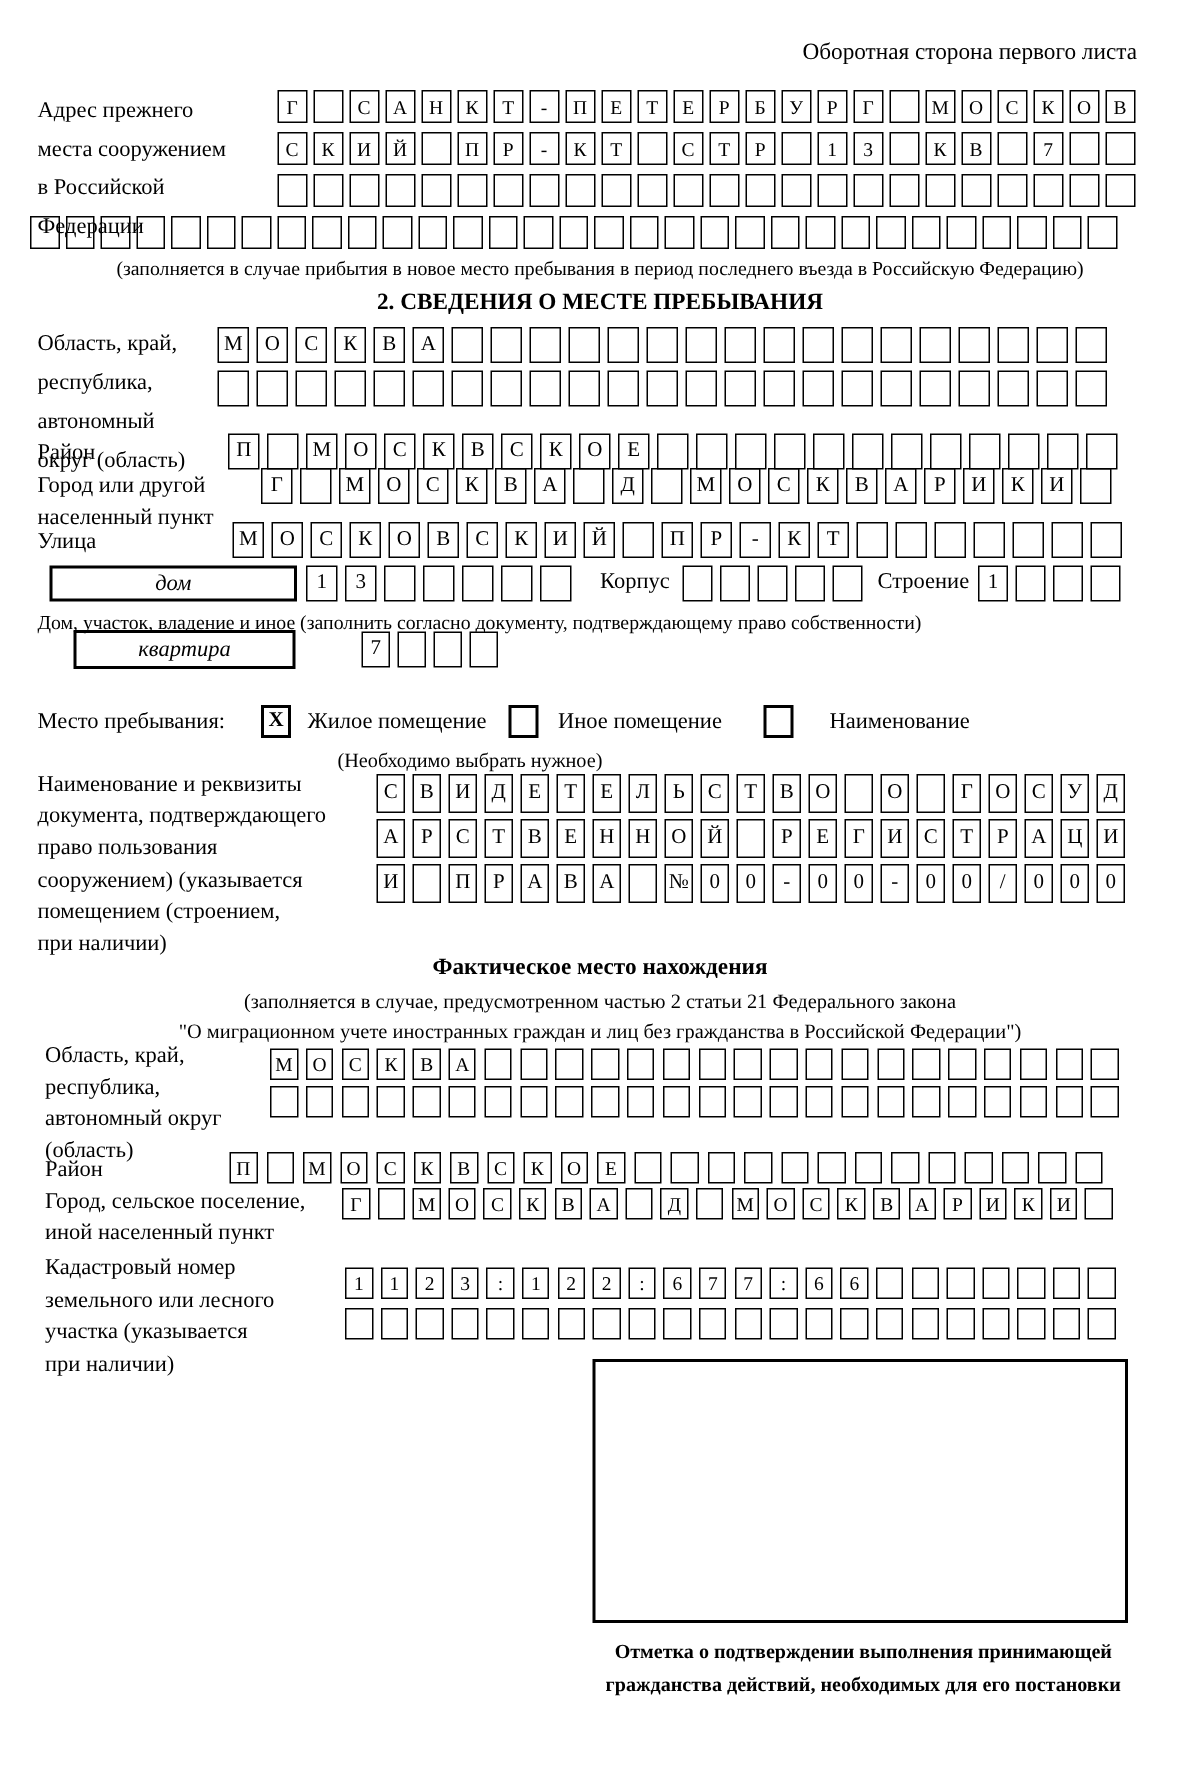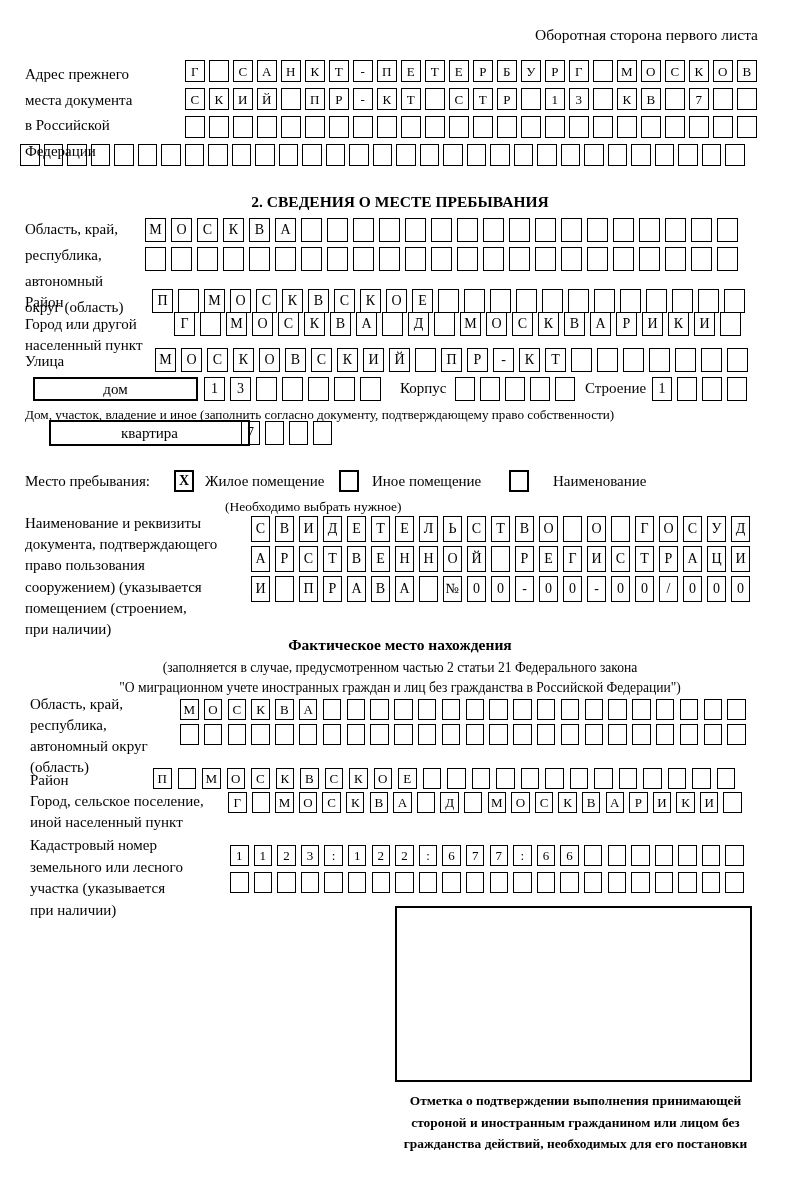--- a/index.html
+++ b/index.html
@@ -9,37 +9,37 @@
   .ln{display:block;}
   .cells{position:absolute;display:flex;}
   .cells .cell{flex:none;width:var(--w,20px);height:var(--h,24px);border:1.7px solid #000;
         box-sizing:border-box;display:flex;align-items:center;justify-content:center;
         font-size:var(--fs,14px);line-height:1;}
   .caption{position:absolute;font-size:13.2px;white-space:nowrap;}
   .center{left:0;width:800px;text-align:center;}
   .bold{font-weight:bold;}
   .title-right{position:absolute;right:42px;top:26px;font-size:15.5px;font-family:Liberation Serif, serif;}
   .longbox{position:absolute;border:2px solid #000;box-sizing:border-box;display:flex;
-        align-items:center;justify-content:center;font-size:15px;}
+        align-items:center;justify-content:center;font-size:15px;font-style:italic;}
   .checkbox{position:absolute;width:20px;height:22px;border:2px solid #000;box-sizing:border-box;
         display:flex;align-items:center;justify-content:center;font-size:14px;font-weight:bold;}
   .fieldlabel{position:absolute;font-size:15px;white-space:nowrap;}
   .stampbox{position:absolute;border:2px solid #000;box-sizing:border-box;background:#fff;}
   .note{position:absolute;font-size:13.4px;text-align:center;line-height:21.5px;font-weight:bold;}
 </style>
 </head>
 <body>
 
 <div class="page">
 
   <div class="title-right">Оборотная сторона первого листа</div>
 
   <div class="label" style="left:25px;top:62px;--lh:25.5px">
     <span class="ln">Адрес прежнего</span>
-    <span class="ln">места документа</span>
+    <span class="ln">места сооружением</span>
     <span class="ln">в Российской</span>
     <span class="ln">Федерации</span>
   </div>
   <div class="cells" style="left:185px;top:60px;gap:4.5px;--w:19.5px;--h:22px;--fs:13px">
       <span class="cell">Г</span>
       <span class="cell"></span>
       <span class="cell">С</span>
       <span class="cell">А</span>
       <span class="cell">Н</span>
       <span class="cell">К</span>
@@ -140,20 +140,21 @@
       <span class="cell"></span>
       <span class="cell"></span>
       <span class="cell"></span>
       <span class="cell"></span>
       <span class="cell"></span>
       <span class="cell"></span>
       <span class="cell"></span>
       <span class="cell"></span>
       <span class="cell"></span>
     </div>
+  <div class="caption center" style="top:171px">(заполняется в случае прибытия в новое место пребывания в период последнего въезда в Российскую Федерацию)</div>
 
   <div class="caption center bold" style="top:193px;font-size:15.5px">2. СВЕДЕНИЯ О МЕСТЕ ПРЕБЫВАНИЯ</div>
 
   <div class="label" style="left:25px;top:216px;--lh:26px">
     <span class="ln">Область, край,</span>
     <span class="ln">республика,</span>
     <span class="ln">автономный</span>
     <span class="ln">округ (область)</span>
   </div>
   <div class="cells" style="left:145px;top:218px;gap:5px;--w:21px;--h:24px">
@@ -310,21 +311,21 @@
     </div>
   <div class="fieldlabel" style="left:585px;top:380px">Строение</div>
   <div class="cells" style="left:652px;top:377px;gap:5px;--w:20px;--h:24px">
       <span class="cell">1</span>
       <span class="cell"></span>
       <span class="cell"></span>
       <span class="cell"></span>
     </div>
   <div class="caption" style="left:25px;top:407px">Дом, участок, владение и иное (заполнить согласно документу, подтверждающему право собственности)</div>
 
-  <div class="longbox" style="left:49px;top:420px;width:201px;height:26px">квартира</div>
+  <div class="longbox" style="left:49px;top:420px;width:148px;height:26px">квартира</div>
   <div class="cells" style="left:241px;top:421px;gap:5px;--w:19px;--h:24px">
       <span class="cell">7</span>
       <span class="cell"></span>
       <span class="cell"></span>
       <span class="cell"></span>
     </div>
 
   <div class="fieldlabel" style="left:25px;top:473px">Место пребывания:</div>
   <div class="checkbox" style="left:174px;top:470px">X</div>
   <div class="fieldlabel" style="left:205px;top:473px">Жилое помещение</div>
@@ -583,17 +584,16 @@
       <span class="cell"></span>
       <span class="cell"></span>
       <span class="cell"></span>
       <span class="cell"></span>
       <span class="cell"></span>
     </div>
 
   <div class="stampbox" style="left:395px;top:906px;width:357px;height:176px"></div>
   <div class="note" style="left:378px;top:1090px;width:395px">
     <span class="ln">Отметка о подтверждении выполнения принимающей</span>
-    <span class="ln">стороной и иностранным гражданином или лицом без</span>
     <span class="ln">гражданства действий, необходимых для его постановки</span>
   </div>
 
 </div>
 
 </body></html>

